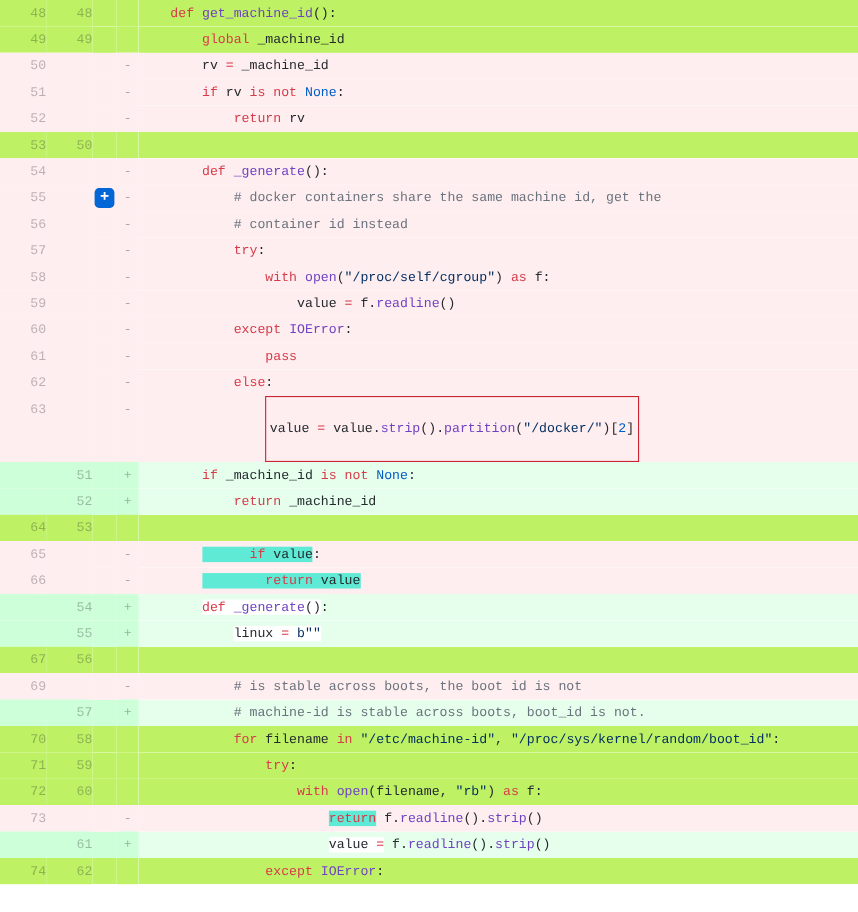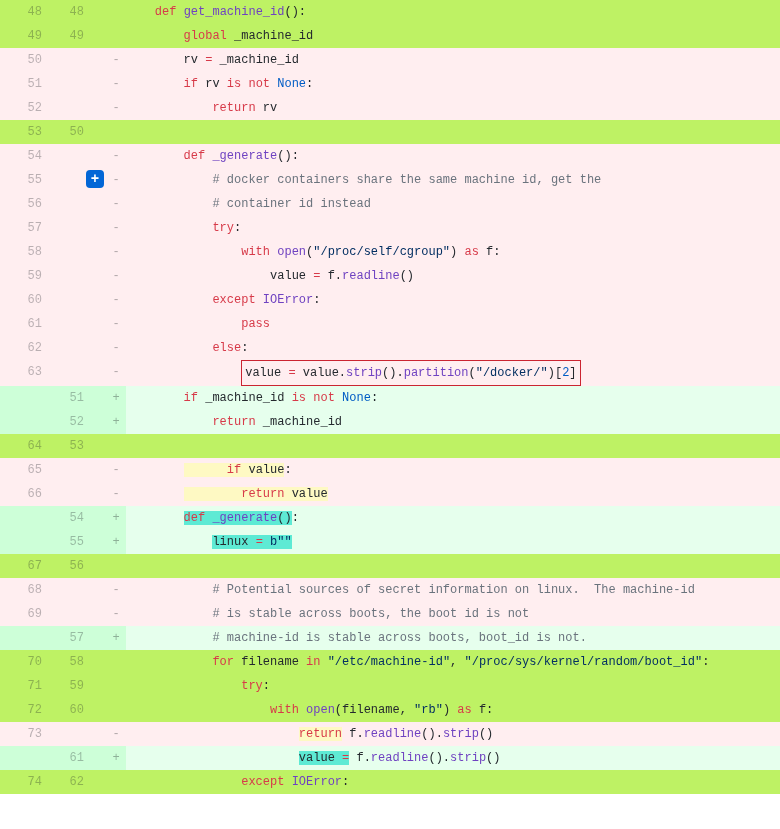--- a/index.html
+++ b/index.html
@@ -42,30 +42,30 @@
   tr.ctx { background: #bef264; }
   tr.del { background: #ffeef0; }
   tr.del .ln-old, tr.del .ln-new, tr.del .add-col, tr.del .marker { background: #ffeef0; }
   tr.add { background: #e6ffed; }
   tr.add .ln-old, tr.add .ln-new, tr.add .add-col, tr.add .marker { background: #cdffd8; }
   tr.add .ln-new { background: #cdffd8; }
 
   
   .snippet-box {
     border: 1px solid #cb2431;
-    padding: 0 3px;
+    padding: 17px 3px;
     display: inline-block;
   }
   
   .wdel {
-    background: #fef9c3;
+    background: #5eead4;
   }
   
   .wadd {
-    background: #5eead4;
+    background: #ffffff;
     font-family: Liberation Mono, monospace;
   }
   
   .expand-btn {
     display: inline-flex;
     align-items: center;
     justify-content: center;
     width: 18px;
     height: 18px;
     background: #0366d6;
@@ -259,27 +259,20 @@
         <td class="code">            <span class="wadd">linux <span class="tk-kw">=</span> <span class="tk-str">b""</span></span></td>
       </tr>
       <tr class="ctx">
         <td class="ln-old">67</td>
         <td class="ln-new">56</td>
         <td class="add-col"></td>
         <td class="marker"></td>
         <td class="code"></td>
       </tr>
       <tr class="del">
-        <td class="ln-old">68</td>
-        <td class="ln-new"></td>
-        <td class="add-col"></td>
-        <td class="marker">-</td>
-        <td class="code">            <span class="tk-com"># Potential sources of secret information on linux.  The machine-id</span></td>
-      </tr>
-      <tr class="del">
         <td class="ln-old">69</td>
         <td class="ln-new"></td>
         <td class="add-col"></td>
         <td class="marker">-</td>
         <td class="code">            <span class="tk-com"># is stable across boots, the boot id is not</span></td>
       </tr>
       <tr class="add">
         <td class="ln-old"></td>
         <td class="ln-new">57</td>
         <td class="add-col"></td>

